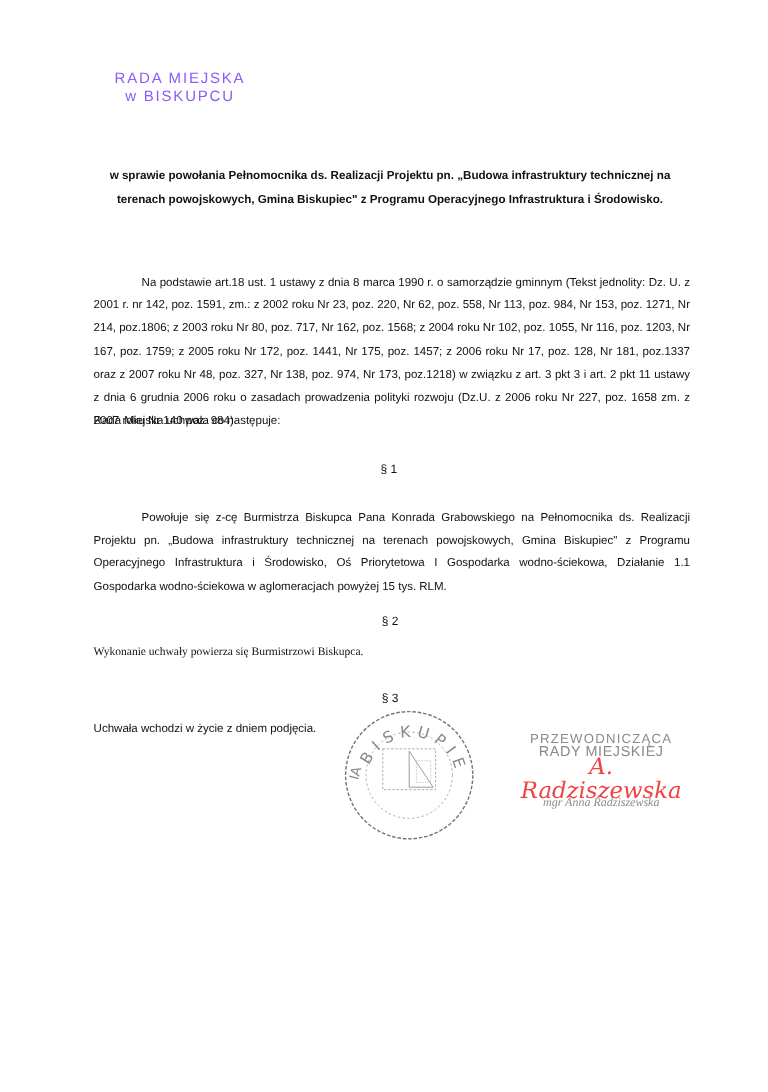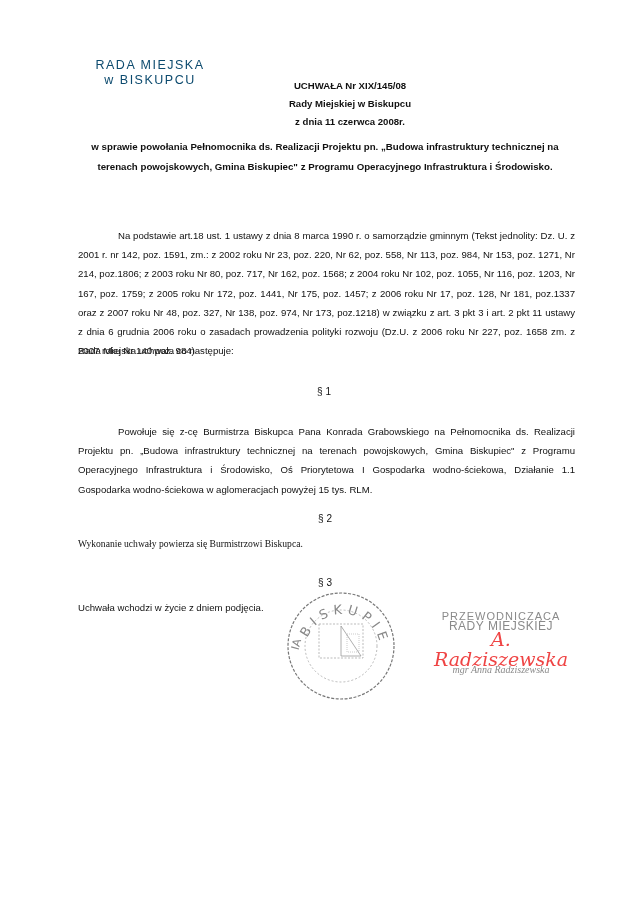--- a/index.html
+++ b/index.html
@@ -1,20 +1,20 @@
 <!DOCTYPE html>
 <html><head>
 <meta charset="utf-8">
 <style>
   html, body { margin: 0; padding: 0; background: #ffffff; }
   body { width: 640px; height: 910px; position: relative; overflow: hidden;
          font-family: "Liberation Sans", sans-serif; color: #111; }
   .page { position: absolute; left: 0; top: 0; width: 640px; height: 910px; background: #fff; }
   .stamp-header { position: absolute; left: 80px; top: 58px; width: 140px; text-align: center;
-         color: #0c4a6e; font-size: 12.5px; letter-spacing: 1.5px; line-height: 15px; }
+         color: #8b5cf6; font-size: 12.5px; letter-spacing: 1.5px; line-height: 15px; }
   .title-block { position: absolute; left: 160px; top: 77px; width: 380px; text-align: center;
          font-weight: bold; font-size: 9.6px; line-height: 18px; }
   .subject { position: absolute; left: 70px; top: 137px; width: 510px; text-align: center;
          font-weight: bold; font-size: 9.7px; line-height: 19.5px; }
   .para { position: absolute; left: 78px; width: 497px; font-size: 9.6px; line-height: 19.2px;
          text-align: justify; }
   .indent { text-indent: 40px; }
   .preamble { top: 226px; }
   .intro { top: 341px; }
   .section-mark { position: absolute; width: 40px; text-align: center; font-size: 10px; }
@@ -36,25 +36,20 @@
 </head>
 <body>
 
 <div class="page">
 
   <div class="stamp-header">
     <div>RADA MIEJSKA</div>
     <div>w BISKUPCU</div>
   </div>
 
-  <div class="title-block">
-    <div>UCHWAŁA Nr XIX/145/08</div>
-    <div>Rady Miejskiej w Biskupcu</div>
-    <div>z dnia 11 czerwca 2008r.</div>
-  </div>
 
   <div class="subject">w sprawie powołania Pełnomocnika ds. Realizacji Projektu pn. „Budowa infrastruktury technicznej na terenach powojskowych, Gmina Biskupiec" z Programu Operacyjnego Infrastruktura i Środowisko.</div>
 
   <div class="para indent preamble">Na podstawie art.18 ust. 1 ustawy z dnia 8 marca 1990 r. o samorządzie gminnym (Tekst jednolity: Dz. U. z 2001 r. nr 142, poz. 1591, zm.: z 2002 roku Nr 23, poz. 220, Nr 62, poz. 558, Nr 113, poz. 984, Nr 153, poz. 1271, Nr 214, poz.1806; z 2003 roku Nr 80, poz. 717, Nr 162, poz. 1568; z 2004 roku Nr 102, poz. 1055, Nr 116, poz. 1203, Nr 167, poz. 1759; z 2005 roku Nr 172, poz. 1441, Nr 175, poz. 1457; z 2006 roku Nr 17, poz. 128, Nr 181, poz.1337 oraz z 2007 roku Nr 48, poz. 327, Nr 138, poz. 974, Nr 173, poz.1218) w związku z art. 3 pkt 3 i art. 2 pkt 11 ustawy z dnia 6 grudnia 2006 roku o zasadach prowadzenia polityki rozwoju (Dz.U. z 2006 roku Nr 227, poz. 1658 zm. z 2007 roku Nr 140 poz. 984)</div>
 
   <div class="para intro">Rada Miejska uchwala co następuje:</div>
 
   <div class="section-mark s1">§ 1</div>
   <div class="para indent p1">Powołuje się z-cę Burmistrza Biskupca Pana Konrada Grabowskiego na Pełnomocnika ds. Realizacji Projektu pn. „Budowa infrastruktury technicznej na terenach powojskowych, Gmina Biskupiec" z Programu Operacyjnego Infrastruktura i Środowisko, Oś Priorytetowa I Gospodarka wodno-ściekowa, Działanie 1.1 Gospodarka wodno-ściekowa w aglomeracjach powyżej 15 tys. RLM.</div>
 

